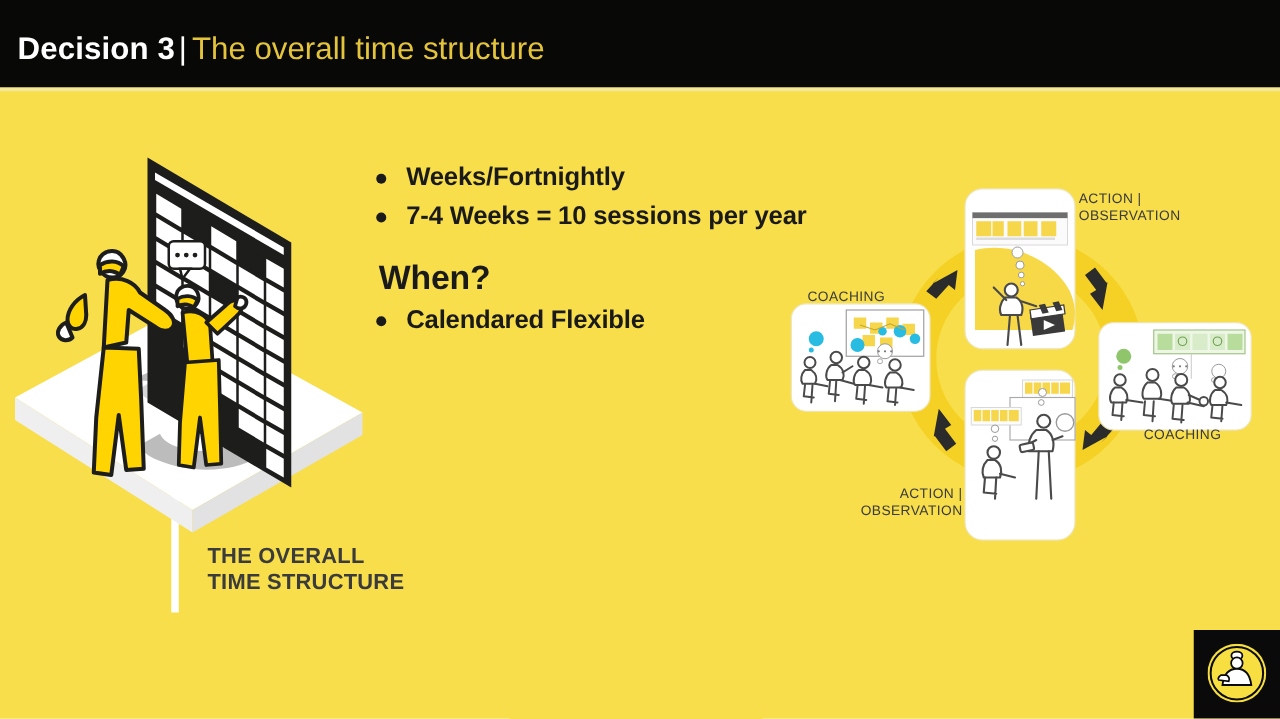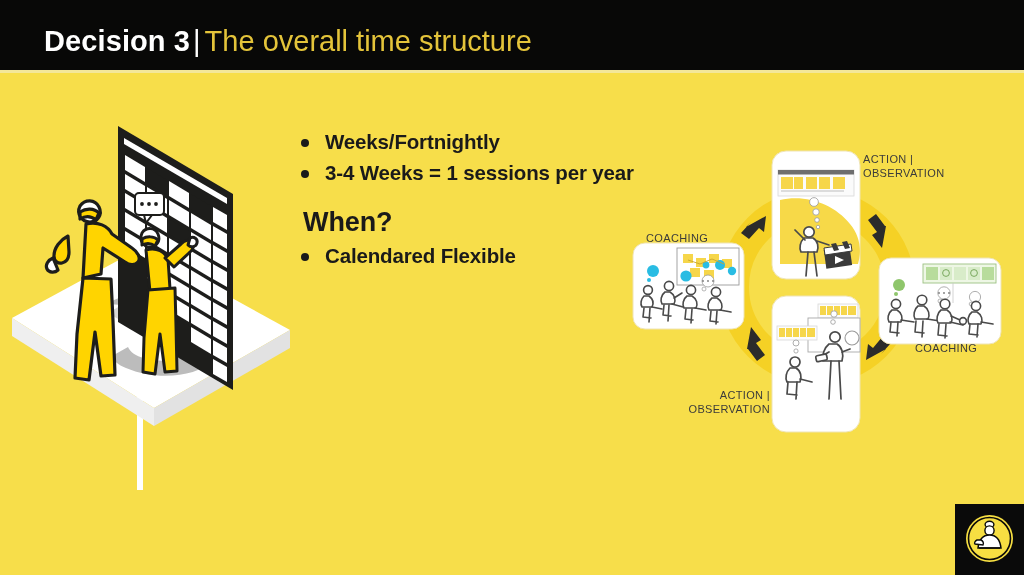--- a/index.html
+++ b/index.html
@@ -16,22 +16,22 @@
     overflow: hidden;
   }
 
   
   #header {
     position: absolute; left: 0; top: 0;
     width: 1024px; height: 70px;
     background: #080807;
   }
   #header-title {
-    position: absolute; left: 44px; top: 27px;
-    font-size: 29px; line-height: 1;
+    position: absolute; left: 14px; top: 27px;
+    font-size: 25px; line-height: 1;
     white-space: nowrap;
   }
   #header-title .h-strong { color: #ffffff; font-weight: bold; letter-spacing: .1px; }
   #header-title .h-sep    { color: #ffffff; font-weight: 300; margin: 0 4px 0 3px; }
   #header-title .h-accent { color: #e4c43a; font-weight: 400; }
   #header-rule {
     position: absolute; left: 0; top: 70px;
     width: 1024px; height: 3px;
     background: #f3e79a;
   }
@@ -204,25 +204,29 @@
         <path d="M134 125 c4-6 13-6 16 1 c3 7-2 13-8 13 c-7 0-11-7-8-14 z" fill="#ffffff"></path>
         <path d="M134 131 c5-3 12-3 16 1 l-3 6 c-4-3-9-3-13-1 z" fill="#ffd400"></path>
         <path d="M138 142 c11-3 19 2 22 9 l2 30 -20 3 z"></path>
         <path d="M157 150 l16-14 c4-4 9-5 11-2 c3 3 1 8-3 11 l-15 14 z"></path>
         <path d="M182 130 c4-2 8 1 7 5 c-1 4-6 5-9 2 z" fill="#ffffff"></path>
         <path d="M140 182 l-4 48 -1 34 12 2 5-40 5 38 12-1 -1-45 -1-38 z"></path>
       </g>
     </svg>
   </div>
 
+  <div id="caption">
+    <div>THE OVERALL</div>
+    <div>TIME STRUCTURE</div>
+  </div>
 
   <div id="textblock">
     <ul class="bullets">
       <li>Weeks/Fortnightly</li>
-      <li>3-4 Weeks = 1 sessions per year</li>
+      <li>7-4 Weeks = 10 sessions per year</li>
     </ul>
     <div class="q-head" id="when-head">When?</div>
     <ul class="bullets">
       <li>Calendared Flexible</li>
     </ul>
   </div>
 
   <div id="cycle">
     <svg width="404" height="302" viewBox="0 0 404 302">
 

